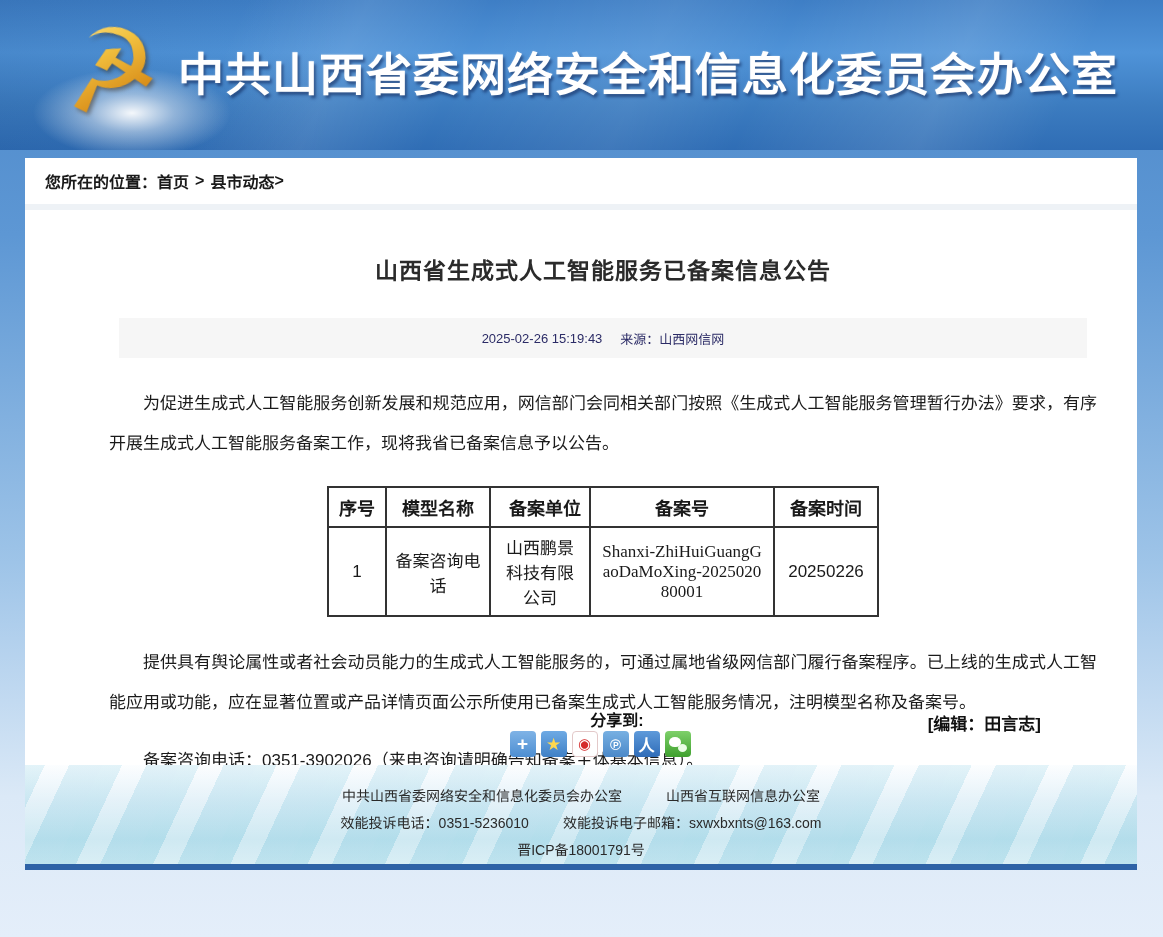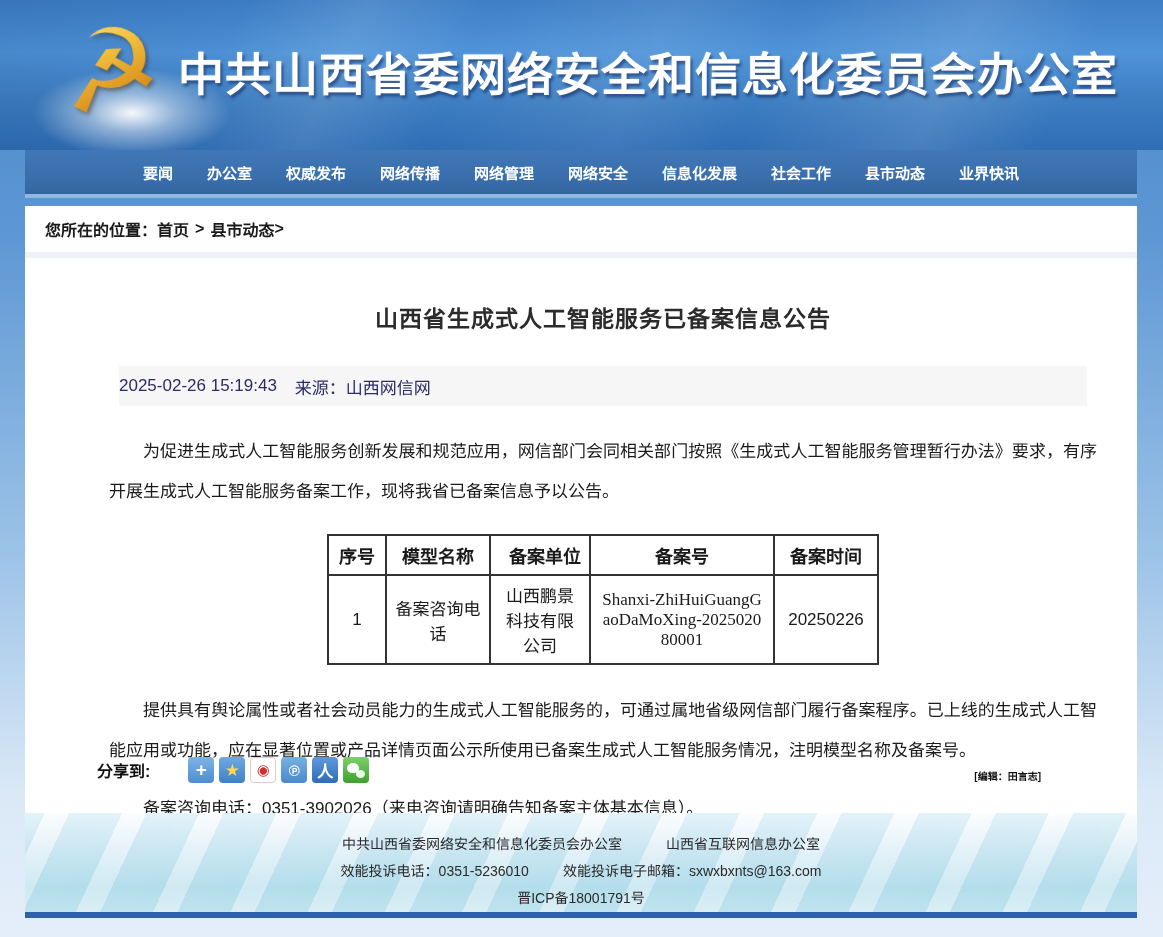--- a/index.html
+++ b/index.html
@@ -67,22 +67,22 @@
   .breadcrumb-bar .sep { margin:0 6px; }
 
   
   .content { background:#ffffff; height:555px; position:relative;padding-left:44px; }
   .article-title {
     text-align:center; padding-top:42px; font-size:23px; font-weight:bold; color:#2b2b2b;
     letter-spacing:1px;
   }
   .meta-bar {
     margin:32px 50px 0 50px; height:40px; background:#f6f6f6;
-    display:flex; align-items:center; justify-content:flex-start;
-    font-size:17px; color:#2b2b66;
+    display:flex; align-items:center; justify-content:center;
+    font-size:13px; color:#2b2b66;
   }
   .meta-bar .src { margin-left:18px; }
   .para {
     margin:26px 40px 0 40px; font-size:17px; line-height:40px; color:#1a1a1a;
     text-indent:2em; text-align:justify;
   }
   .para.tight { margin-top:18px; }
 
   
   table.record {
@@ -91,21 +91,21 @@
   }
   table.record th, table.record td { border:2px solid #333; padding:6px 8px; }
   table.record th { font-weight:bold; font-size:18px; }
   .col-no { width:58px; } .col-model { width:104px; } .col-unit { width:100px;text-align:right; }
   .col-num { width:184px; } .col-date { width:104px; }
   td.regnum { font-family:"Liberation Serif","DejaVu Serif",serif; word-break:break-all; font-size:17px; }
 
   
   .share-row {
     position:absolute; left:0; right:0; bottom:28px; height:30px;
-    display:flex; align-items:center;
+    display:flex; align-items:center;flex-direction:column;
   }
   .share-label { margin-left:72px; font-size:16px; font-weight:bold; color:#111; }
   .share-icons { display:flex; gap:5px; margin-left:38px; }
   .sicon {
     width:26px; height:26px; border-radius:4px; display:flex; align-items:center;
     justify-content:center; font-size:16px; font-weight:bold; cursor:pointer; position:relative;
   }
   .sicon.more   { background:linear-gradient(180deg,#7fb3e6,#4d8ed2); color:#fff; font-size:19px; }
   .sicon.qzone  { background:linear-gradient(180deg,#6eaae4,#3f80c6); color:#ffd84d; font-size:17px; }
   .sicon.weibo  { background:#fff; border:1px solid #e3c9c9; color:#d52b2b; font-size:15px; }
@@ -113,21 +113,21 @@
   .sicon.renren { background:linear-gradient(180deg,#5e9ada,#2f6cb8); color:#fff; font-size:16px; }
   .sicon.wechat { background:linear-gradient(180deg,#7ed06a,#3fa02e); }
   .sicon.wechat::before {
     content:""; position:absolute; left:4px; top:6px; width:12px; height:10px;
     background:#fff; border-radius:50% 50% 45% 45%;
   }
   .sicon.wechat::after {
     content:""; position:absolute; right:4px; bottom:5px; width:9px; height:8px;
     background:#eafde6; border-radius:50%;
   }
-  .editor { position:absolute; right:96px; bottom:30px; font-size:10px; font-weight:bold; color:#111; }
+  .editor { position:absolute; right:96px; bottom:30px; font-size:17px; font-weight:bold; color:#111; }
 
   
   .footer {
     height:105px; position:relative; text-align:center; padding-top:18px;
     background:
       repeating-linear-gradient(115deg, rgba(120,200,220,0.18) 0 18px, rgba(255,255,255,0.25) 18px 40px, rgba(140,205,225,0.22) 40px 70px),
       linear-gradient(180deg,#fbfdff 0%,#ddeef7 35%,#bfe2ee 75%,#cde9f2 100%);
     border-bottom:6px solid #2e62a6;
     font-size:14px; color:#2a2a2a;
   }
@@ -142,32 +142,20 @@
   <div class="streaks"></div>
   <div class="logo-wrap">
     <div class="logo-flare"></div>
     <div class="party-emblem">☭</div>
   </div>
   <div class="site-title">中共山西省委网络安全和信息化委员会办公室</div>
 </div>
 
 <div class="page">
 
-  <div class="nav">
-    <a href="#">要闻</a>
-    <a href="#">办公室</a>
-    <a href="#">权威发布</a>
-    <a href="#">网络传播</a>
-    <a href="#">网络管理</a>
-    <a href="#">网络安全</a>
-    <a href="#">信息化发展</a>
-    <a href="#">社会工作</a>
-    <a href="#">县市动态</a>
-    <a href="#">业界快讯</a>
-  </div>
 
   <div class="breadcrumb-bar">
     <span>您所在的位置：</span>
     <a href="#">首页</a>
     <span class="sep">&gt;</span>
     <a href="#">县市动态</a>
     <span>&gt;</span>
   </div>
 
   <div class="content">

